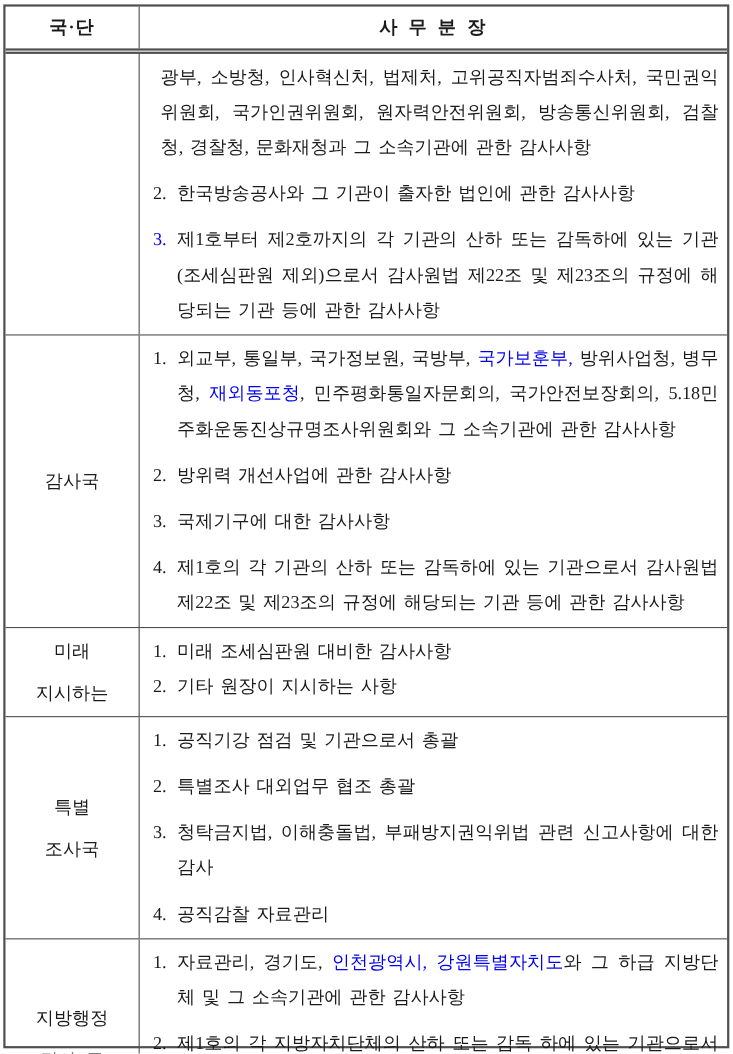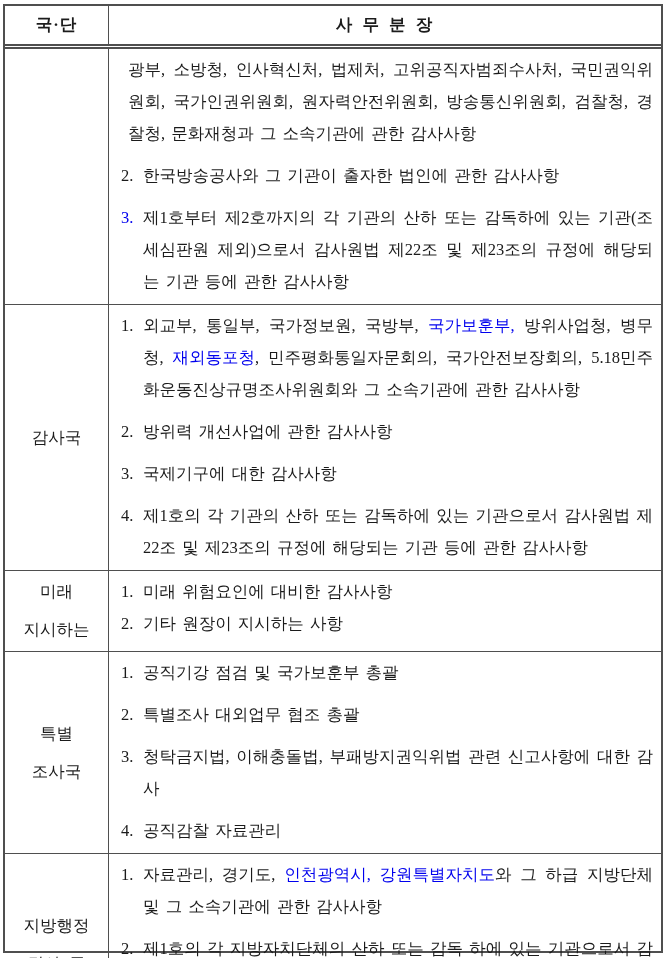--- a/index.html
+++ b/index.html
@@ -24,21 +24,21 @@
     border-bottom:1px solid #4f4f4f;
   }
   .row:last-child{border-bottom:none;}
   .row.header{
     border-bottom:5px double #4f4f4f;
     min-height:38px;
     align-items:center;
   }
   .org-cell{
     box-sizing:border-box;
-    width:104px;flex:none;
+    width:122px;flex:none;
     border-right:1px solid #4f4f4f;
     display:flex;flex-direction:column;
     justify-content:center;align-items:center;
     text-align:center;
     font-size:16.5px;line-height:38px;
     padding:2px 2px;
   }
   .header .org-cell{
     font-weight:bold;letter-spacing:1px;line-height:20px;
     border-right:1px solid #4f4f4f;height:100%;
@@ -118,37 +118,37 @@
         </div>
       </div>
       <div class="row tight" style="flex: 74 0 auto;">
         <div class="org-cell">
           <span>미래</span>
           <span>지시하는</span>
         </div>
         <div class="duty-cell">
           <div class="duty-item">
             <span class="item-num">1.</span>
-            <span class="item-body"><span class="">미래 위험요인에 대비한 감사사항</span></span>
+            <span class="item-body"><span class="">미래 조세심판원 대비한 감사사항</span></span>
           </div>
           <div class="duty-item">
             <span class="item-num">2.</span>
             <span class="item-body"><span class="">기타 원장이 지시하는 사항</span></span>
           </div>
         </div>
       </div>
       <div class="row" style="flex: 162 0 auto;">
         <div class="org-cell">
           <span>특별</span>
           <span>조사국</span>
         </div>
         <div class="duty-cell">
           <div class="duty-item">
             <span class="item-num">1.</span>
-            <span class="item-body"><span class="">공직기강 점검 및 국가보훈부 총괄</span></span>
+            <span class="item-body"><span class="">공직기강 점검 및 기관으로서 총괄</span></span>
           </div>
           <div class="duty-item">
             <span class="item-num">2.</span>
             <span class="item-body"><span class="">특별조사 대외업무 협조 총괄</span></span>
           </div>
           <div class="duty-item">
             <span class="item-num">3.</span>
             <span class="item-body"><span class="">청탁금지법, 이해충돌법, 부패방지권익위법 관련 신고사항에 대한 감사</span></span>
           </div>
           <div class="duty-item">

